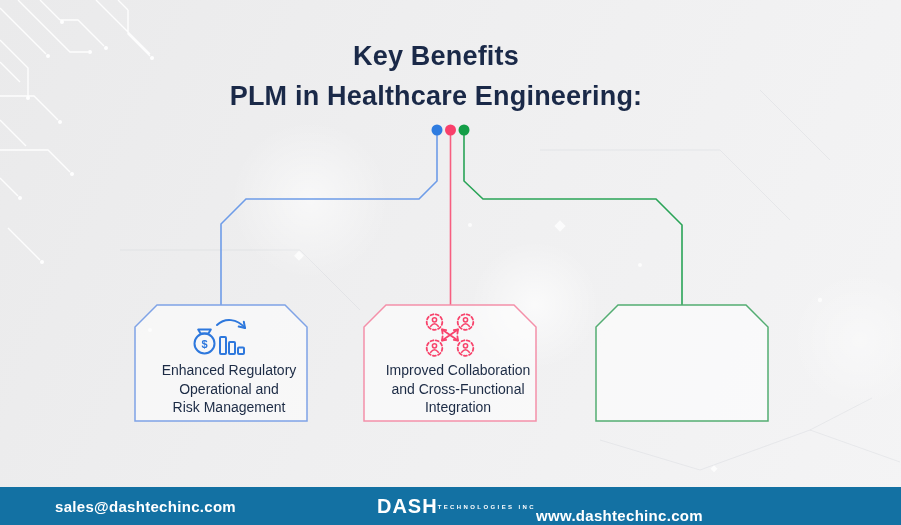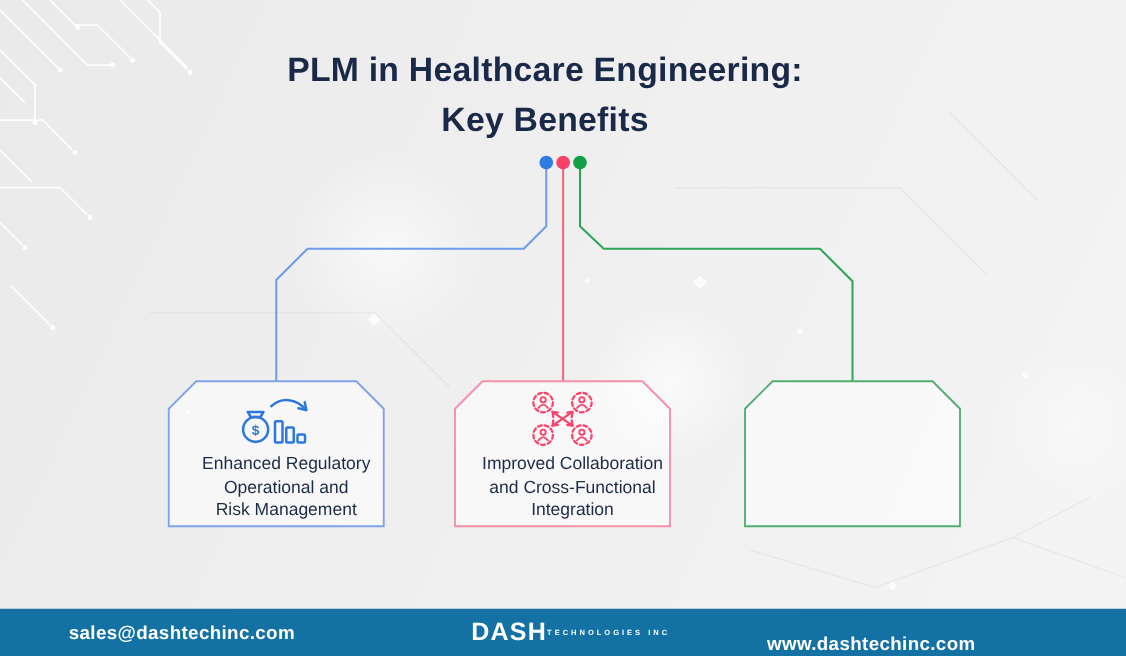--- a/index.html
+++ b/index.html
@@ -28,21 +28,21 @@
   .card-text{
     margin-top:3px;text-align:center;font-size:14px;line-height:18.5px;color:#1c2b45;font-weight:400;margin-left:16px;
   }
   .card-text span{display:block;}
   .footer{
     position:absolute;left:0;bottom:0;width:901px;height:38px;background:#1371a3;
     display:flex;align-items:center;justify-content:space-between;
     padding:0 43px 0 55px;box-sizing:border-box;color:#ffffff;
   }
   .footer .side{flex:1 1 0;font-size:15px;font-weight:700;letter-spacing:.3px;}
-  .footer .side.right{text-align:center;margin-top:18px;}
+  .footer .side.right{text-align:left;margin-top:18px;}
   .logo{display:flex;flex-direction:row;align-items:center;line-height:1;}
   .logo .wordmark{font-size:20px;font-weight:800;letter-spacing:1px;}
   .logo .subtext{font-size:6px;font-weight:700;letter-spacing:2.4px;margin-top:2px;}
 </style>
 </head>
 <body>
 
 <div class="canvas">
 
   <div class="bg-layer">
@@ -74,22 +74,22 @@
         <rect x="712" y="466" width="5" height="5" transform="rotate(45 714 468)"></rect>
         <circle cx="470" cy="225" r="2"></circle>
           <circle cx="640" cy="265" r="2"></circle>
         <circle cx="820" cy="300" r="2.2"></circle>
           <circle cx="150" cy="330" r="2"></circle>
       </g>
     </svg>
   </div>
 
   <div class="title">
+    <div>Key Benefits</div>
     <div>PLM in Healthcare Engineering:</div>
-    <div>Key Benefits</div>
   </div>
 
   <svg class="diagram-svg" width="901" height="525">
     <path fill="none" stroke-width="1.6" d="M437,135 L437,181 L419,199 L246,199 L221,224 L221,305" stroke="#6e9ce8"></path>
     <path fill="none" stroke-width="1.6" d="M450.5,135 L450.5,305" stroke="#f75e80"></path>
     <path fill="none" stroke-width="1.6" d="M464,135 L464,181 L483,199 L656,199 L682,225 L682,305" stroke="#2aa457"></path>
     <circle cx="437" cy="130" r="5.5" fill="#2f7ce0"></circle>
     <circle cx="450.5" cy="130" r="5.5" fill="#f9406b"></circle>
     <circle cx="464" cy="130" r="5.5" fill="#149e47"></circle>
     <path fill="rgba(255,255,255,0.55)" stroke-width="1.5" d="M157,305 L285,305 L307,327 L307,421 L135,421 L135,327 Z" stroke="#7fa3e6"></path>

